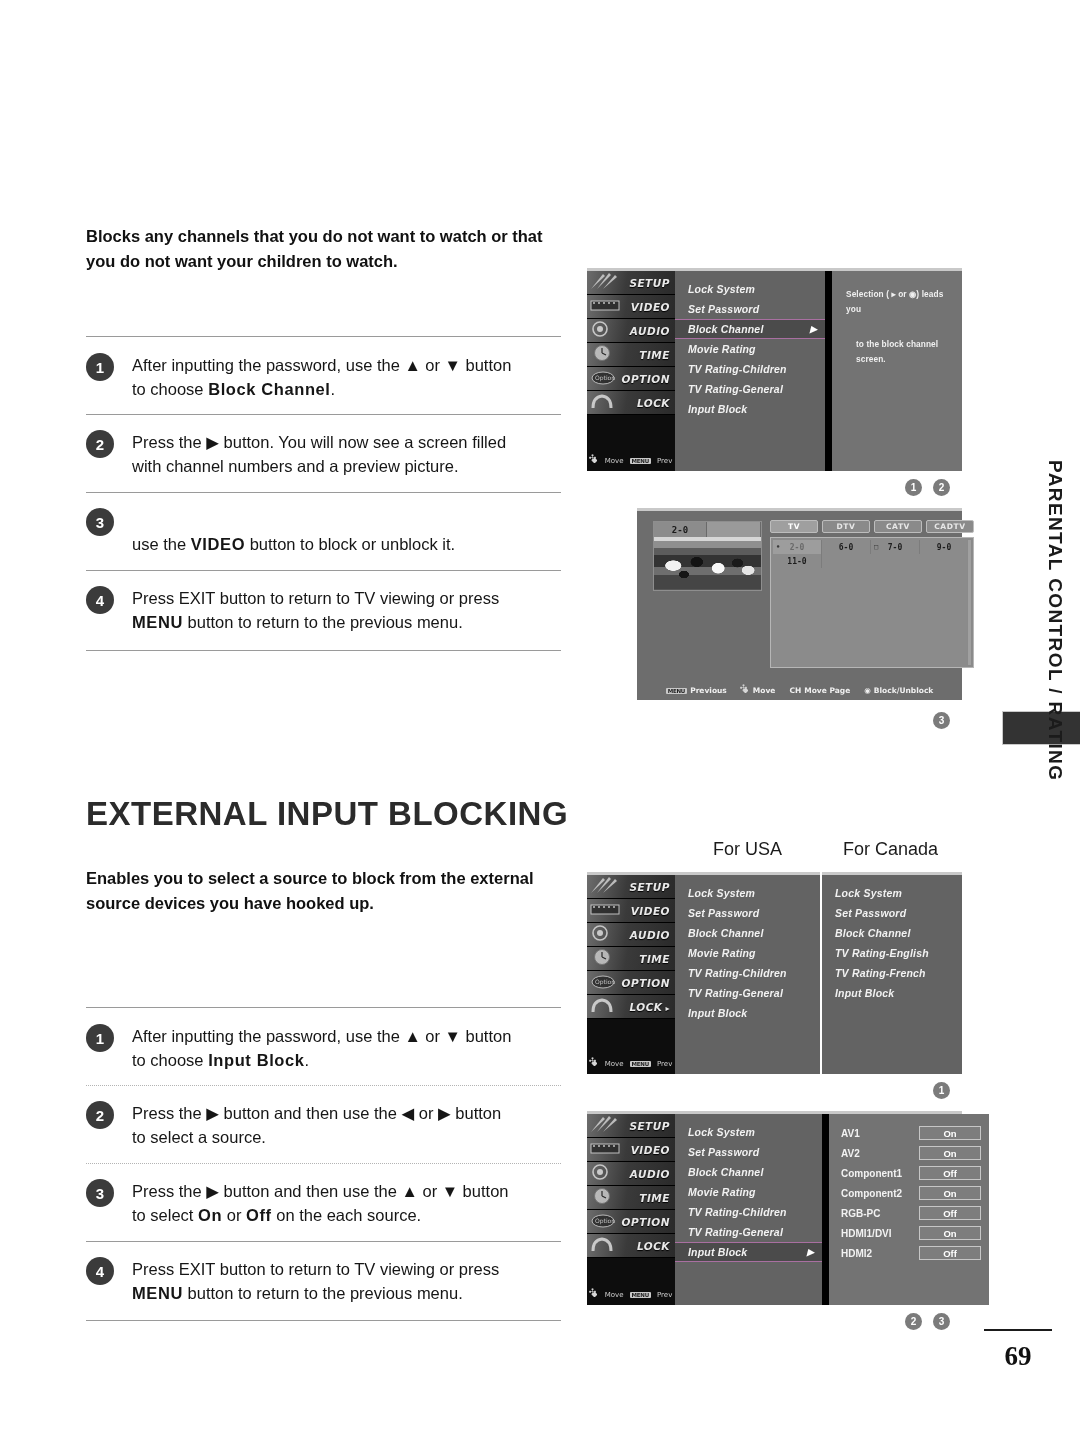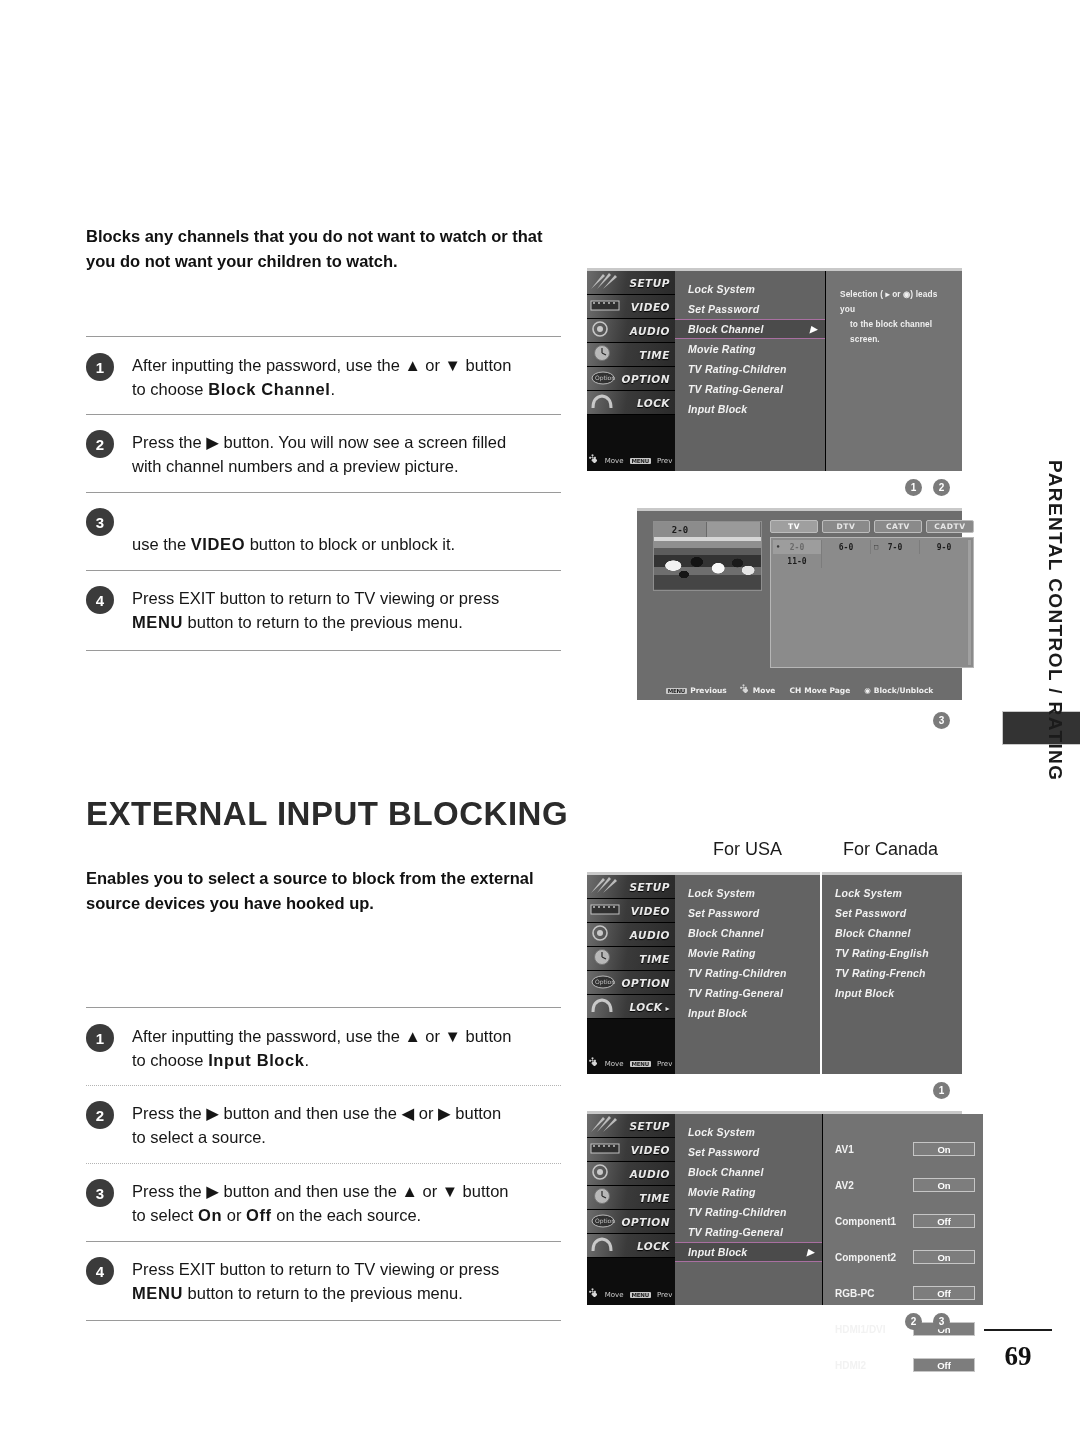--- a/index.html
+++ b/index.html
@@ -192,40 +192,39 @@
   }
   .osd-item .arrow {
     margin-left: auto;
     font-size: 9px;
     color: #ffffff;
   }
 
   .osd-right {
     flex: 1 1 auto;
     background: #737373;
-    border-left: 1px solid #000000;
+    border-left: 7px solid #000000;
     position: relative;
     padding: 16px 10px 0 14px;
     box-sizing: border-box;
   }
   .osd-note {
     font-size: 8.3px;
     font-weight: bold;
     color: #f0f0f0;
     line-height: 15px;
     letter-spacing: .1px;
   }
 
   
   .val-row {
     display: flex;
     align-items: center;
     height: 20px;
     margin-bottom: 0px;
-    margin-top: 16px;
   }
   .val-label {
     width: 78px;
     font-size: 10px;
     font-weight: bold;
     color: #f2f2f2;
   }
   .val-box {
     width: 62px; height: 14px;
     background: #7d7d7d;
@@ -561,21 +560,21 @@
         <div class="osd-item">
             <span>TV Rating-General</span>
           </div>
         <div class="osd-item">
             <span>Input Block</span>
           </div>
       </div>
 
       <div class="osd-right">
         <div class="osd-note">Selection ( ▸ or ◉) leads you</div>
-        <div class="osd-note" style="padding-left:10px;">to the block channel screen.</div>
+        <div class="osd-note" style="padding-left:10px;margin-top:20px;">to the block channel screen.</div>
       </div>
 
     </div>
   </div>
 
   <div class="badge" style="left:905px; top:479px;">1</div>
   <div class="badge" style="left:933px; top:479px;">2</div>
 
   <div class="chan-screen" style="left:637px; top:508px; width:325px; height:192px;">
 

